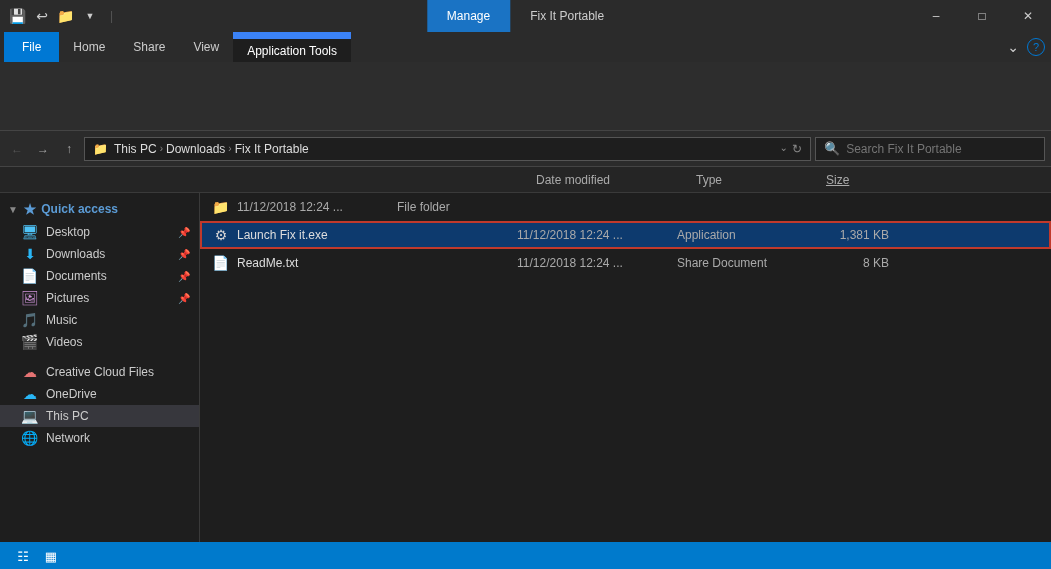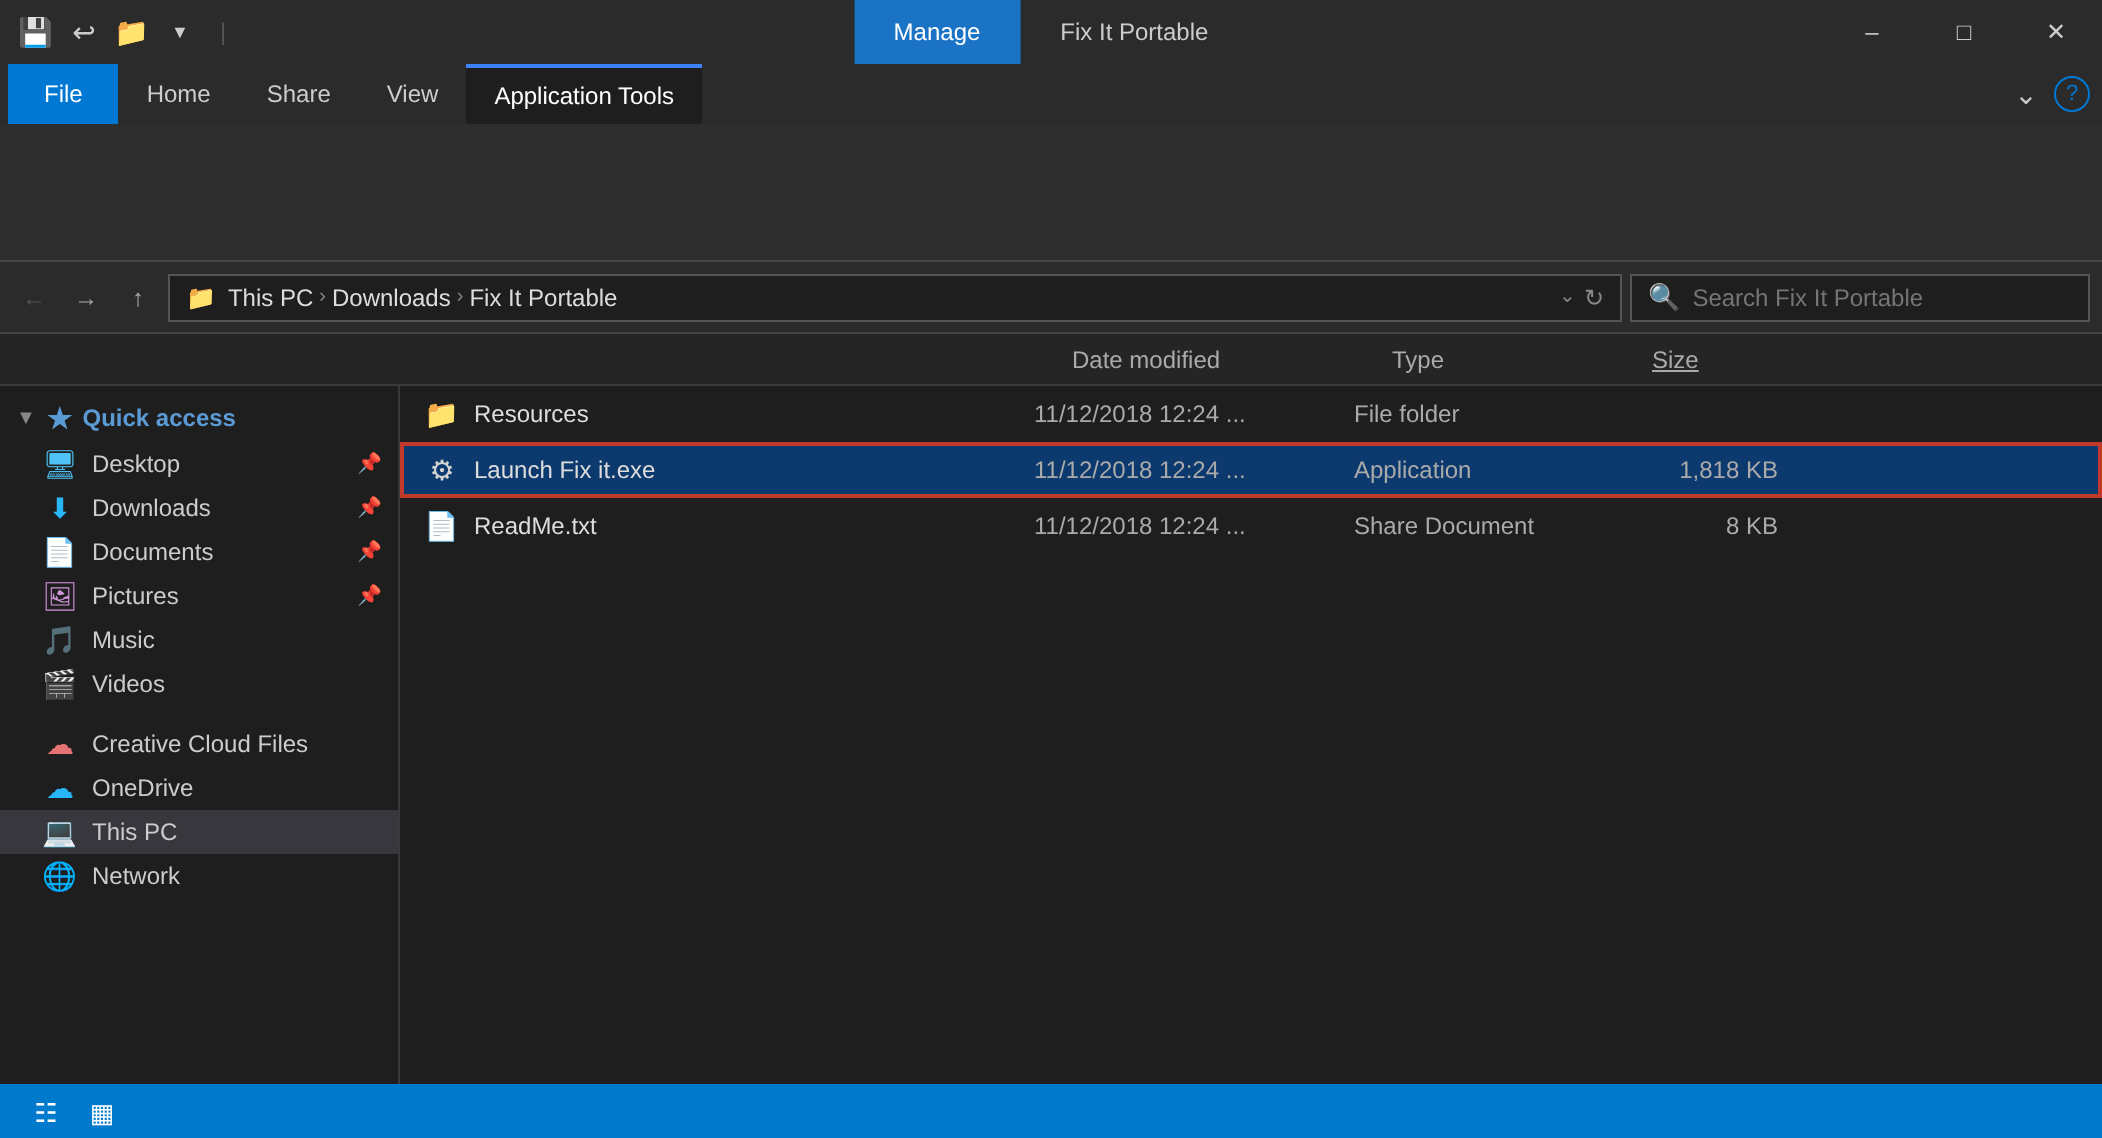--- a/index.html
+++ b/index.html
@@ -94,21 +94,21 @@
       cursor: pointer;
     }
     .ribbon-tab.file-tab {
       background: #0078d4;
       color: #fff;
       padding: 0 18px;
     }
     .ribbon-tab.active {
       background: #1e1e1e;
       color: #fff;
-      border-top: 2px solid #3b82f6;
+      border-top: 7px solid #3b82f6;
     }
     #ribbon-expand {
       margin-left: auto;
       display: flex;
       align-items: center;
     }
     .ribbon-end-btn {
       width: 28px; height: 30px;
       display: flex; align-items: center; justify-content: center;
       color: #ccc; font-size: 14px;
@@ -479,32 +479,31 @@
     <div class="sidebar-item">
       <span class="sidebar-icon icon-network">🌐</span>
       <span>Network</span>
     </div>
   </div>
 
   <div id="file-list">
 
     <div class="file-row">
       <span class="file-icon" style="color:#ffd54f;">📁</span>
-      <span class="file-name">Resources</span>
       <span class="file-date">11/12/2018 12:24 ...</span>
       <span class="file-type">File folder</span>
       <span class="file-size"></span>
     </div>
 
     <div class="file-row selected">
       <span class="file-icon">⚙</span>
       <span class="file-name">Launch Fix it.exe</span>
       <span class="file-date">11/12/2018 12:24 ...</span>
       <span class="file-type">Application</span>
-      <span class="file-size">1,818 KB</span>
+      <span class="file-size">1,381 KB</span>
     </div>
 
     <div class="file-row">
       <span class="file-icon" style="color:#ccc;">📄</span>
       <span class="file-name">ReadMe.txt</span>
       <span class="file-date">11/12/2018 12:24 ...</span>
       <span class="file-type">Share Document</span>
       <span class="file-size">8 KB</span>
     </div>
   </div>

